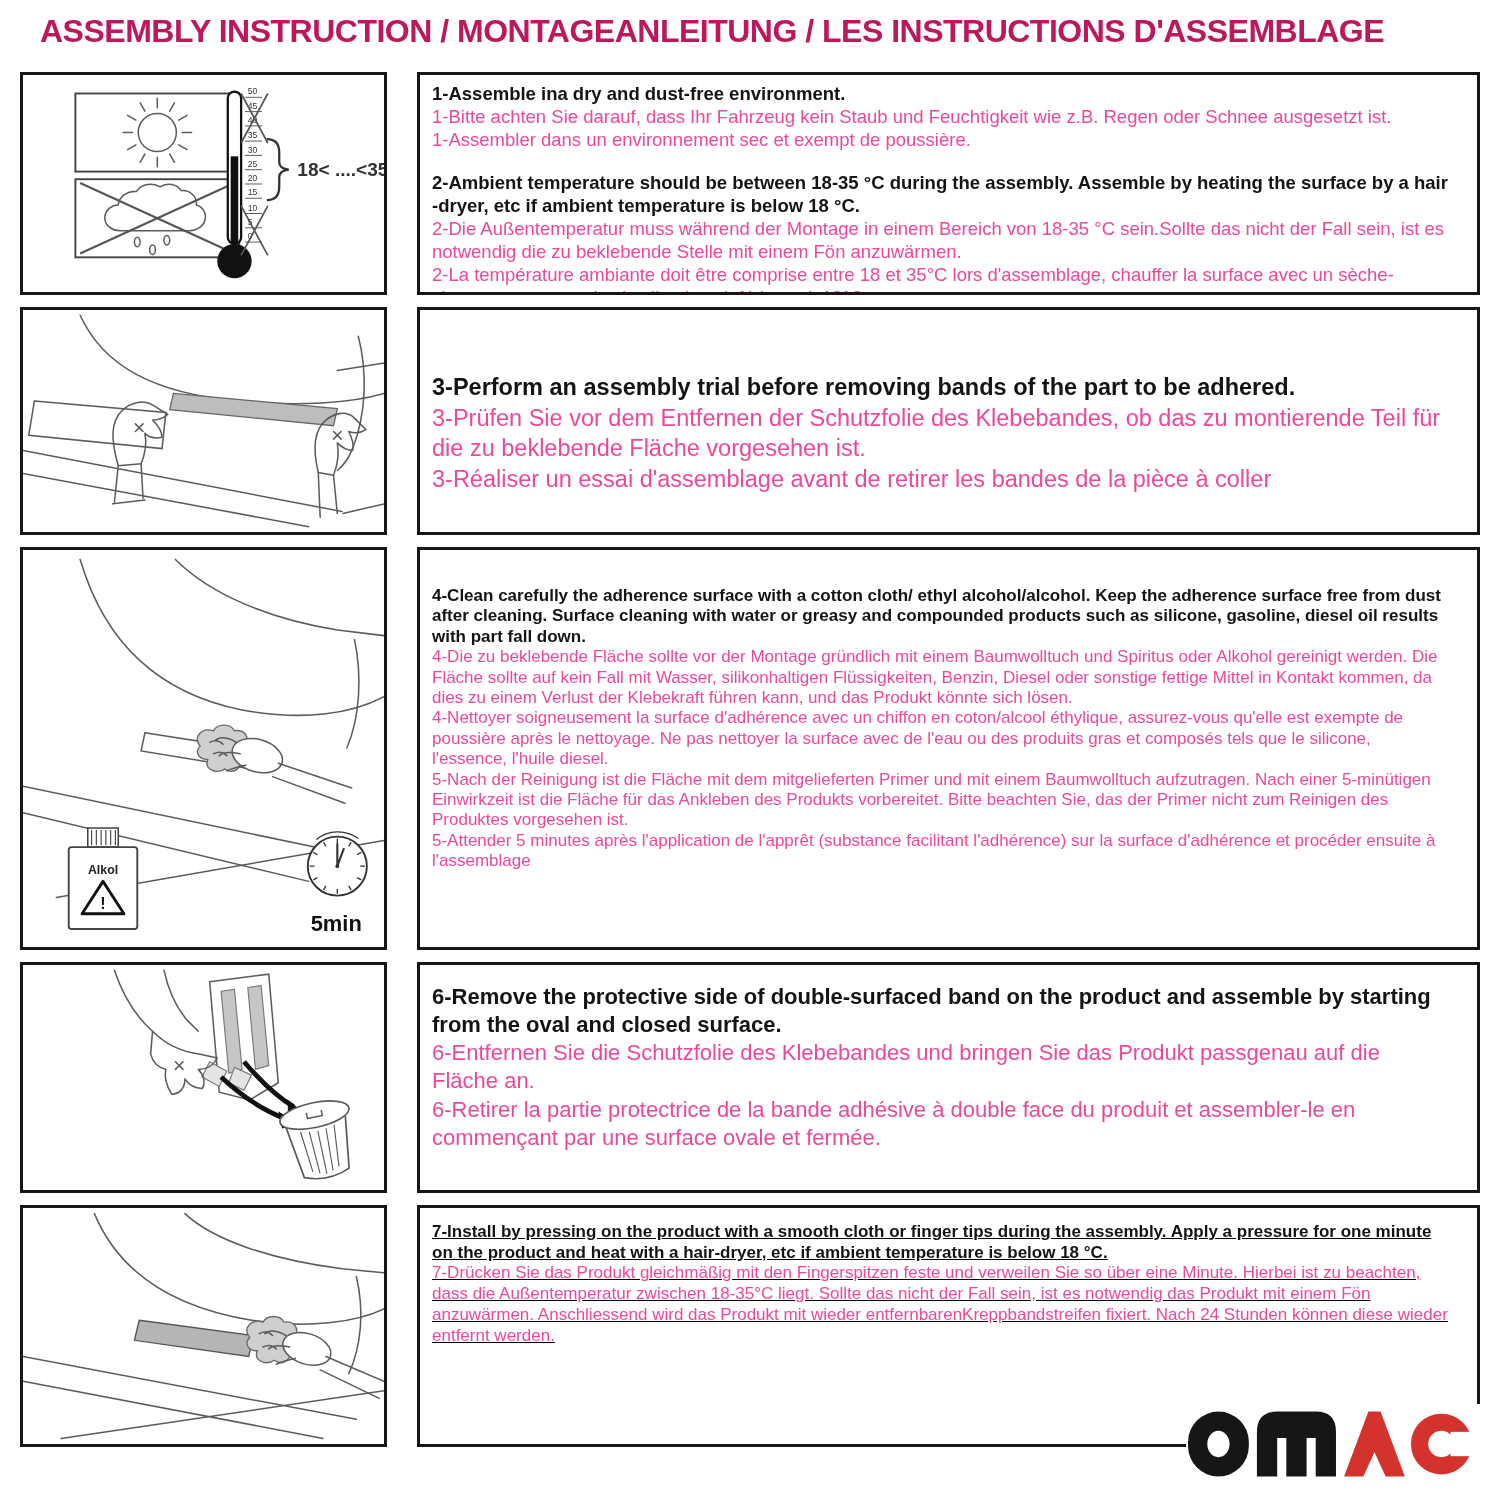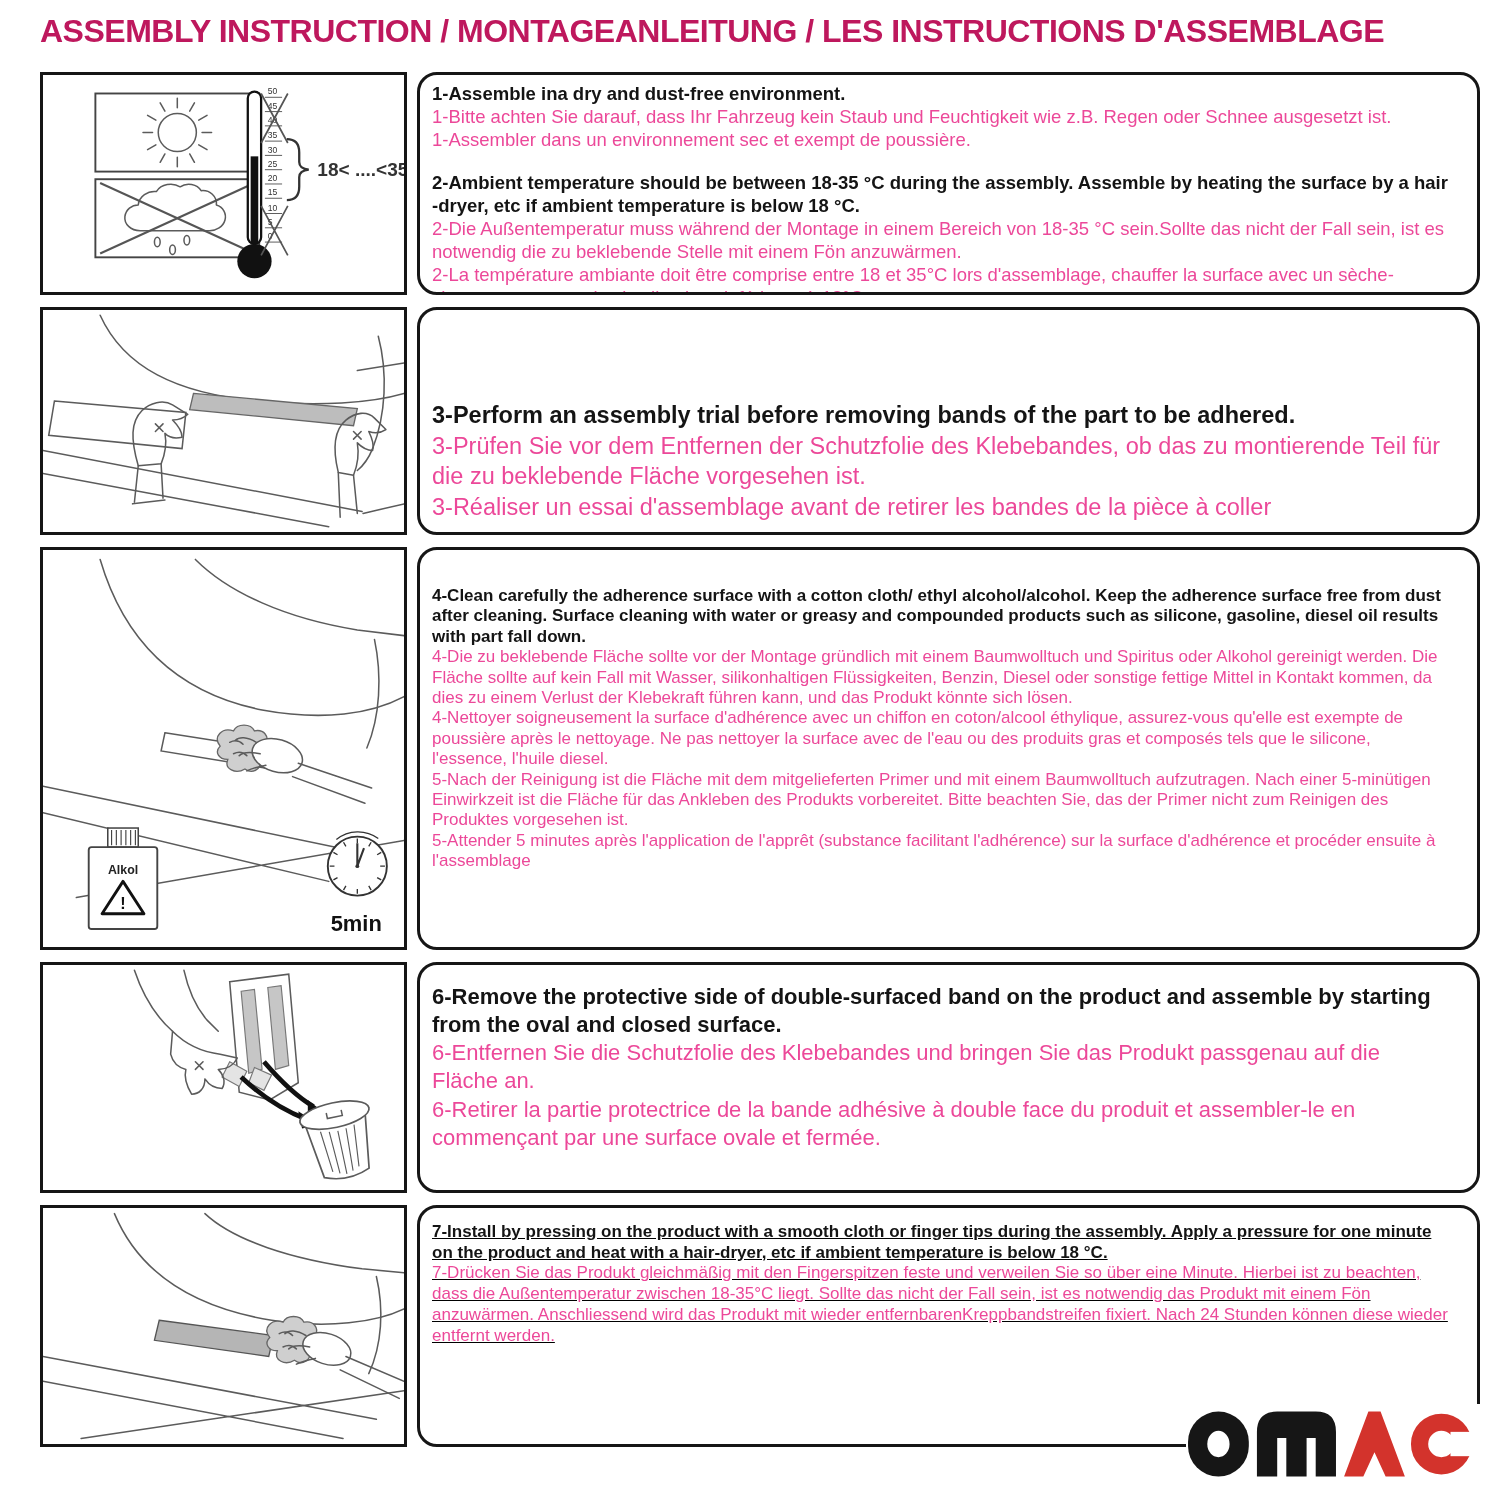--- a/index.html
+++ b/index.html
@@ -10,36 +10,36 @@
   }
   .title {
     position:absolute; top:13px; left:40px; width:1440px;
     font-size:32px; font-weight:bold; letter-spacing:-0.5px;
     color:#be185d; white-space:nowrap;
   }
   .box {
     position:absolute; box-sizing:border-box;
     border:3px solid #161616; background:#fff; overflow:hidden;
   }
-  .imgbox { left:20px; width:367px;margin-left:20px; }
-  .textbox { left:417px; width:1063px; padding:8px 28px 6px 12px;border-radius:20px; }
+  .imgbox { left:20px; width:367px; }
+  .textbox { left:417px; width:1063px; padding:8px 28px 6px 12px; }
   .imgbox svg { position:absolute; left:0; top:0; width:100%; height:100%; }
 
   .r1 { top:72px;  height:223px; }
   .r2 { top:307px; height:228px; }
   .r3 { top:547px; height:403px; }
   .r4 { top:962px; height:231px; }
   .r5 { top:1205px; height:242px;text-decoration:underline; }
 
   .textbox p { margin:0; color:#ec4899; }
   .textbox p.b { font-weight:bold; color:#141414; }
   .gap { margin-top:20px !important; }
 
   .fs18 { font-size:18.5px; line-height:1.24; }
-  .fs23 { font-size:23.5px; line-height:1.3; padding-top:90px; }
+  .fs23 { font-size:23.5px; line-height:1.3; padding-top:62px; }
   .fs17 { font-size:17px;  line-height:1.2;  padding-top:36px; }
   .fs22 { font-size:22px;  line-height:1.28; padding-top:18px; }
   .fs17b{ font-size:17px;  line-height:1.22; padding-top:14px; }
 
   .lineart { stroke:#5b5b5b; stroke-width:1.6; fill:none; stroke-linecap:round; stroke-linejoin:round; }
   .frame   { stroke:#444; stroke-width:2; fill:none; }
   .tick-t  { font-size:9px; fill:#333; font-family:"Liberation Sans", sans-serif; }
 
   .logo { position:absolute; left:1186px; top:1404px; width:304px; height:76px; background:#fff; }
 </style>

